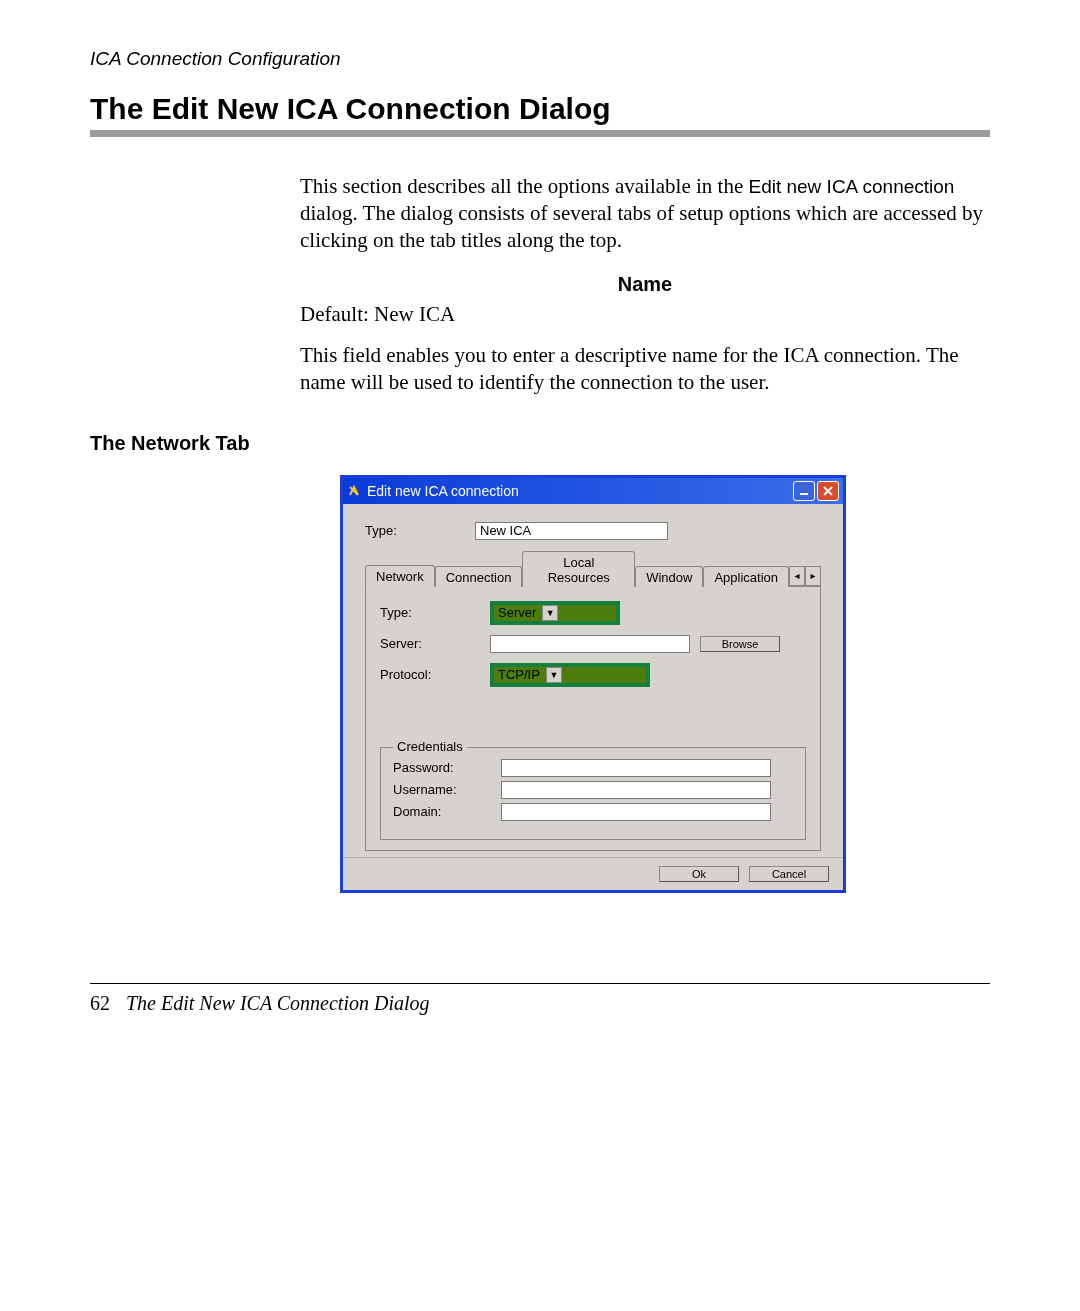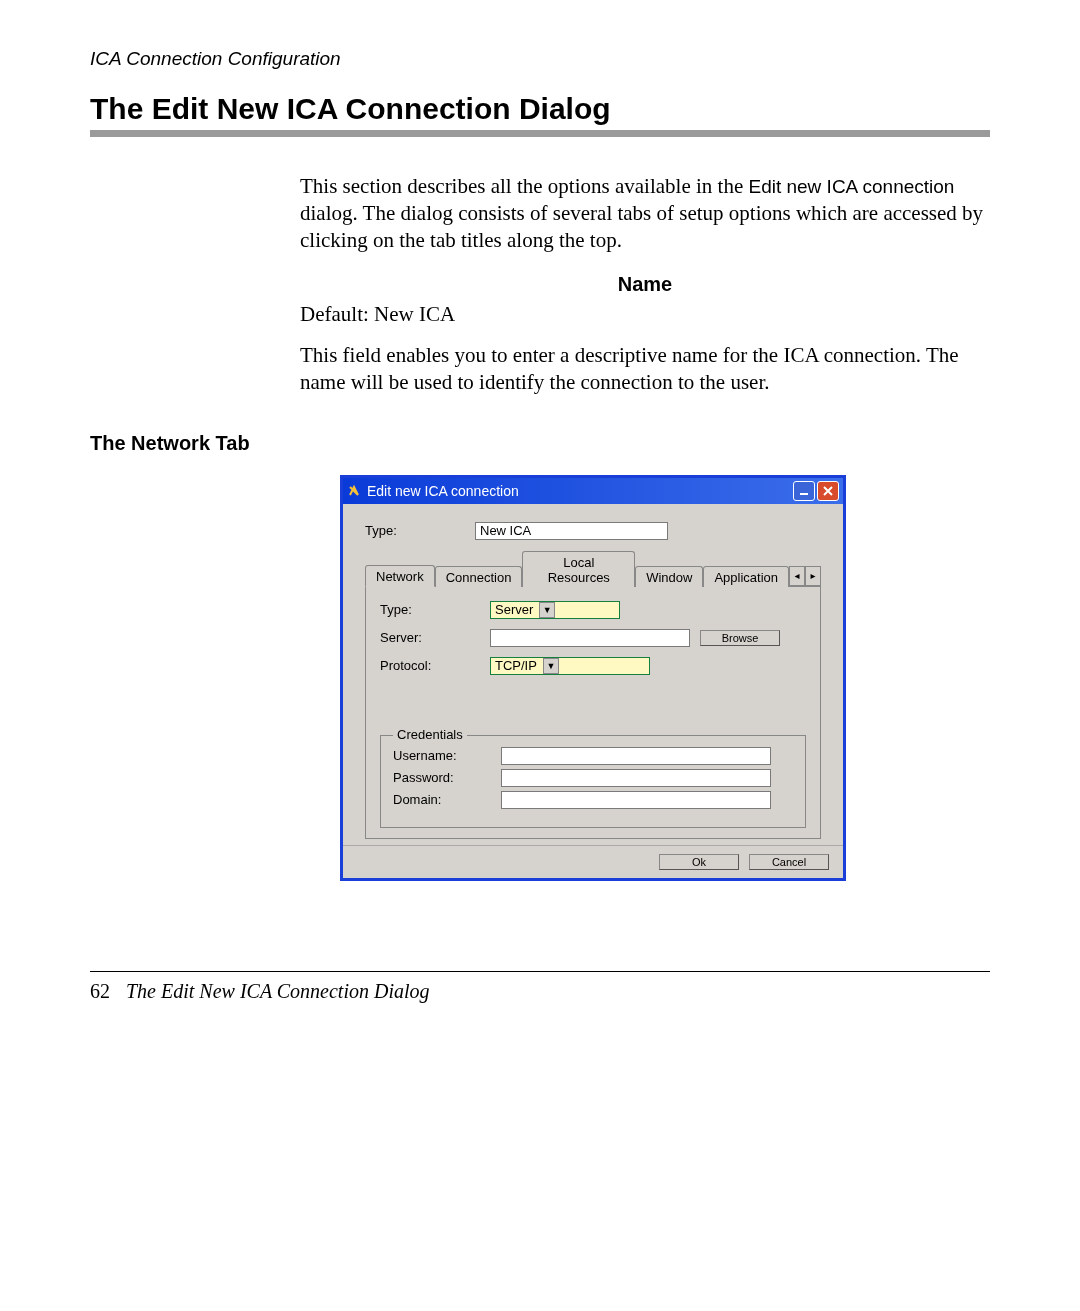--- a/index.html
+++ b/index.html
@@ -150,23 +150,23 @@
     display:flex;align-items:center;justify-content:center;
   }
   .tab-panel {
     border: 1px solid #888;
     border-top: none;
     padding: 14px 14px 10px 14px;
   }
   .select {
     display: inline-flex;
     align-items: center;
-    border: 1px solid #15803d;
-    background: #fef9c3;
-    height: 18px;
+    border: 4px solid #15803d;
+    background: #4d7c0f;
+    height: 24px;
     padding: 0 2px 0 4px;
     font-size: 13px;
     box-sizing: border-box;
   }
   .select .arrow {
     width: 14px; height: 14px;
     background: #d6d3ce;
     border: 1px solid #888;
     margin-left: 6px;
     display:flex;align-items:center;justify-content:center;
@@ -302,26 +302,26 @@
             <span class="lbl">Protocol:</span>
             <span class="select proto">
               <span>TCP/IP</span>
               <span class="arrow">▼</span>
             </span>
           </div>
 
           <div class="fieldset">
             <span class="legend">Credentials</span>
             <div class="form-row">
+              <span class="lbl">Password:</span>
+              <input class="txt cred" type="password" value="" style="">
+            </div>
+            <div class="form-row">
               <span class="lbl">Username:</span>
               <input class="txt cred" type="text" value="" style="">
-            </div>
-            <div class="form-row">
-              <span class="lbl">Password:</span>
-              <input class="txt cred" type="password" value="" style="">
             </div>
             <div class="form-row">
               <span class="lbl">Domain:</span>
               <input class="txt cred" type="text" value="" style="">
             </div>
           </div>
         </div>
       </div>
 
       <div class="dialog-footer">

